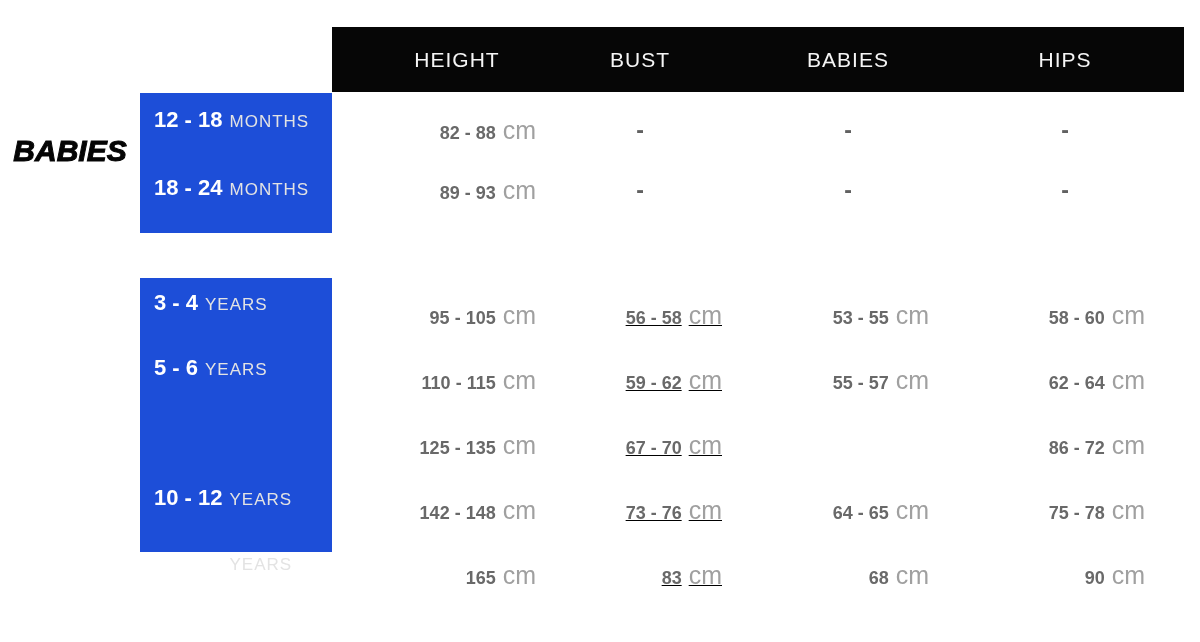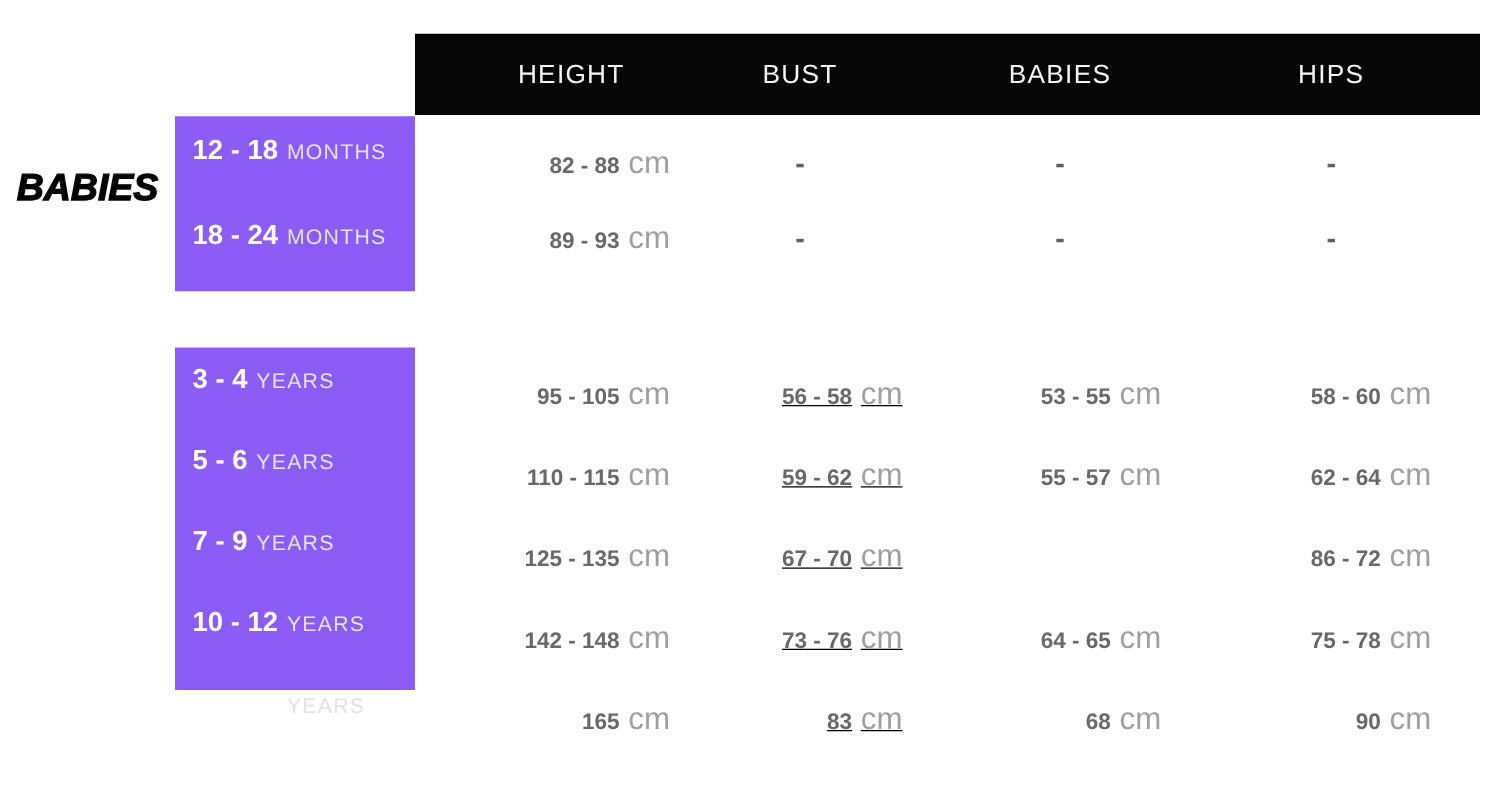--- a/index.html
+++ b/index.html
@@ -11,21 +11,21 @@
   
   .header-bar { position:absolute; left:332px; top:27px; width:852px; height:65px; background:#060606; }
   .col-header { position:absolute; top:50%; transform:translate(-50%,-50%);
                 color:#f5f5f5; font-size:21px; font-weight:400; letter-spacing:1px; white-space:nowrap; }
   .col-header.c0 { left:125px; }
   .col-header.c1 { left:308px; }
   .col-header.c2 { left:516px; }
   .col-header.c3 { left:733px; }
 
   
-  .size-box { position:absolute; left:140px; width:192px; background:#8b5cf6; }
+  .size-box { position:absolute; left:140px; width:192px; background:#1d4ed8; }
   .size-box.babies   { top:93px;  height:140px; }
   .size-box.children { top:278px; height:274px; }
   .size-row { position:absolute; left:14px; right:4px; height:30px; line-height:30px; white-space:nowrap; }
   .size-num  { font-weight:700; font-size:22px; color:#ffffff; }
   .size-unit { font-size:17px; color:#e3e3e3; letter-spacing:1px; margin-left:7px; }
 
   
   .group-label { position:absolute; font-style:italic; font-weight:700; color:#050505;
                  -webkit-text-stroke:1px #050505; text-align:center; white-space:nowrap; }
   .group-label.babies   { left:8px;  top:135px; width:124px; font-size:30px; line-height:32px; }
@@ -72,23 +72,20 @@
   </div>
 
 
   <div class="size-box children">
     <div class="size-row" style="top:10px">
       <span class="size-num">3 - 4</span><span class="size-unit">YEARS</span>
     </div>
     <div class="size-row" style="top:75px">
       <span class="size-num">5 - 6</span><span class="size-unit">YEARS</span>
     </div>
-    <div class="size-row" style="top:140px">
-      <span class="size-num">7 - 9</span><span class="size-unit">YEARS</span>
-    </div>
     <div class="size-row" style="top:205px">
       <span class="size-num">10 - 12</span><span class="size-unit">YEARS</span>
     </div>
     <div class="size-row" style="top:270px">
       <span class="size-num">14 - 16</span><span class="size-unit">YEARS</span>
     </div>
   </div>
 
   <div class="data-row" style="top:113px">
     <div class="cell val v0"><span class="num">82 - 88</span><span class="unit">cm</span></div>

